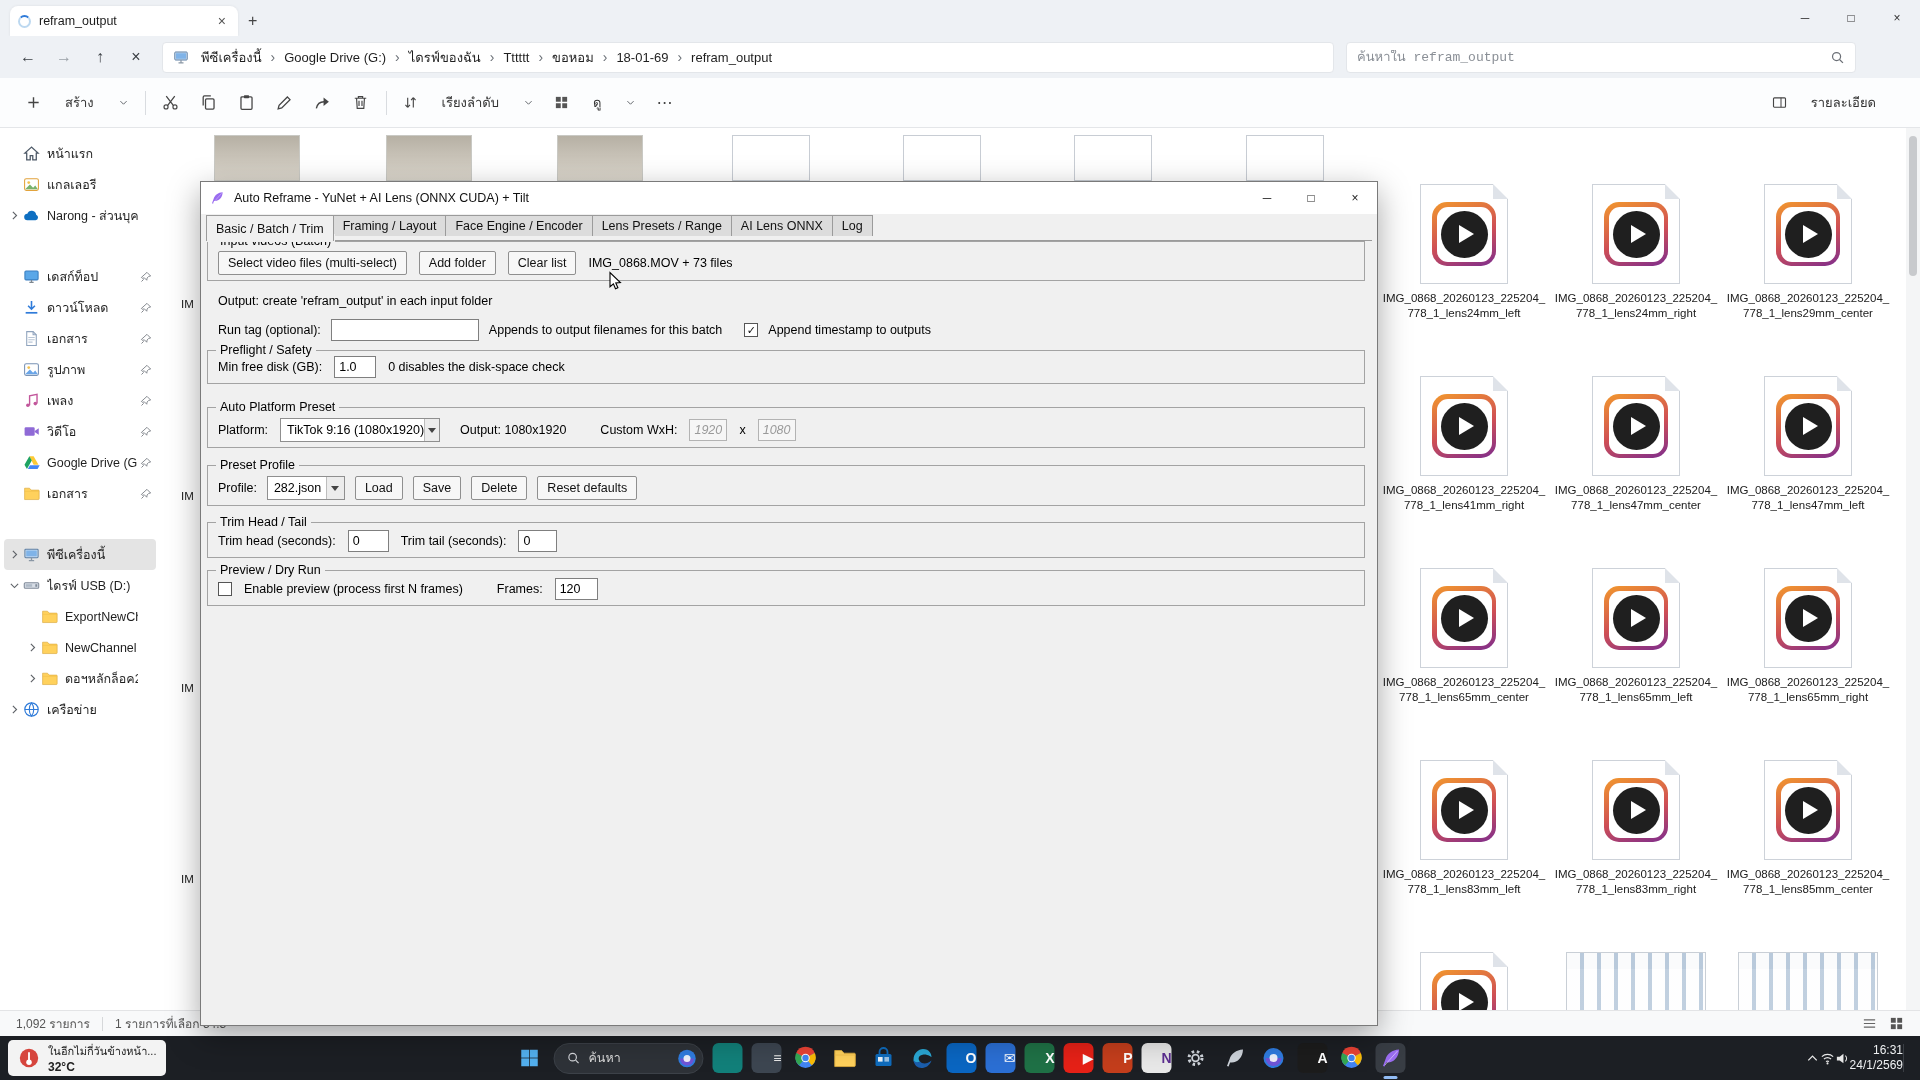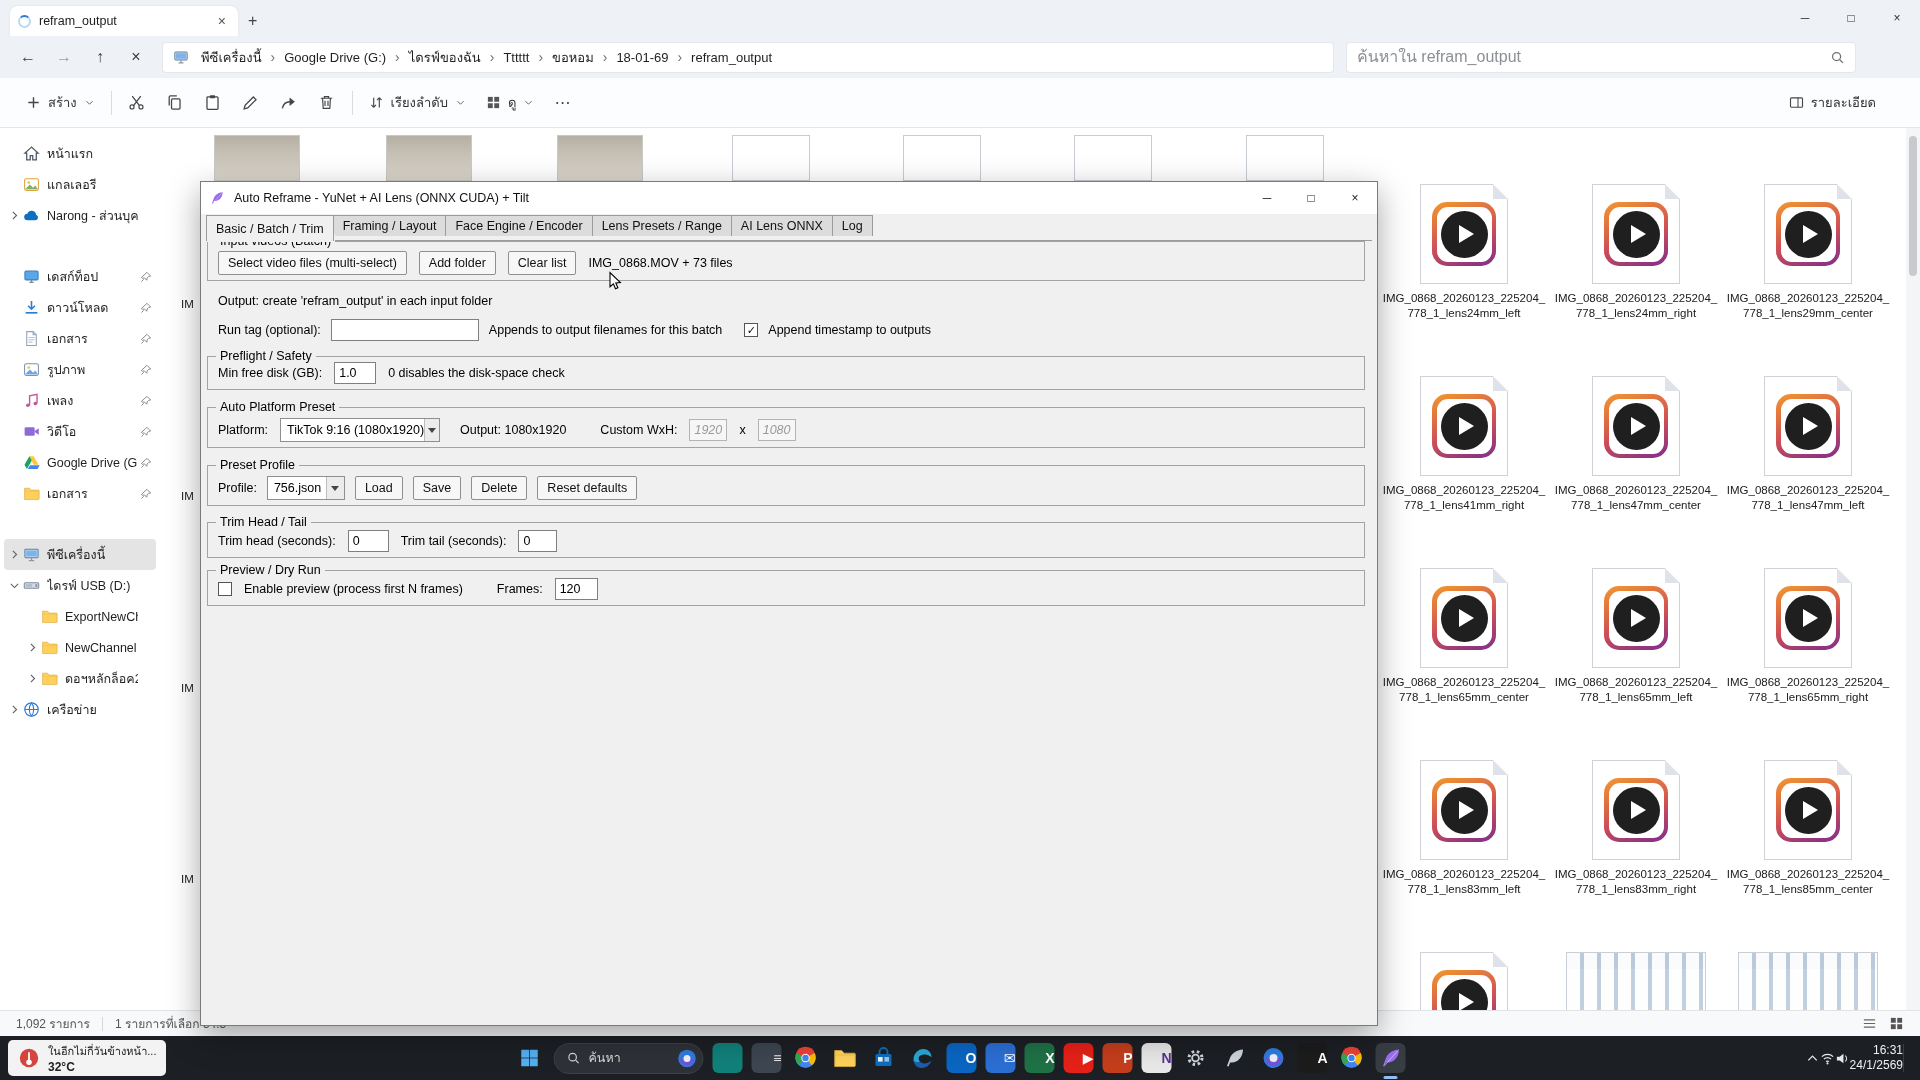--- a/index.html
+++ b/index.html
@@ -21,26 +21,26 @@
 .addr{position:absolute;left:0;top:36px;width:1920px;height:42px;background:#eef1f5;display:flex;align-items:center;padding:0 10px;}
 .nav-b{width:36px;height:34px;display:flex;align-items:center;justify-content:center;font-size:16px;color:#3a3f44;}
 .nav-b.dim{color:#9aa0a6;}
 .crumbbar{margin-left:8px;width:1172px;height:31px;background:#fff;border-radius:4px;display:flex;align-items:center;padding:0 10px;border:1px solid #e3e6ea;}
 .bc-icon{width:16px;height:16px;margin-right:8px;}
 .crumb{font-size:13px;color:#1f1f1f;padding:2px 4px;white-space:nowrap;}
 .sep{font-size:14px;color:#6b7077;padding:0 5px;}
 .crumbs{display:flex;align-items:center;}
 .crumbs > .sep:first-child{display:none;}
 .searchbox{margin-left:12px;width:510px;height:31px;background:#fff;border-radius:4px;border:1px solid #e3e6ea;display:flex;align-items:center;padding:0 10px;}
-.searchbox input{border:none;outline:none;flex:1;font-size:16px;color:#333;font-family:Liberation Sans, sans-serif;background:transparent;}
+.searchbox input{border:none;outline:none;flex:1;font-size:13px;color:#333;font-family:Liberation Mono, monospace;background:transparent;}
 .searchbox input::placeholder{color:#8a8f96;}
 .sm-ic{width:15px;height:15px;}
 
 .cmd{position:absolute;left:0;top:78px;width:1920px;height:50px;background:#fcfdfe;border-bottom:1px solid #e4e6e9;display:flex;align-items:center;padding:0 16px;}
-.cbtn{display:flex;align-items:center;gap:7px;padding:8px 10px;border-radius:4px;font-size:13px;color:#333;}
+.cbtn{display:flex;align-items:center;gap:24px;padding:8px 10px;border-radius:4px;font-size:13px;color:#333;}
 .ibtn{width:38px;height:38px;display:flex;align-items:center;justify-content:center;border-radius:4px;}
 .ibtn span{width:17px;height:17px;}
 .cdiv{width:1px;height:24px;background:#d9dce0;margin:0 6px;}
 .chev-s{width:11px;height:11px;}
 .more-b{font-size:16px;color:#444;padding:0 10px;}
 .details-b{margin-left:auto;margin-right:18px;}
 
 .sidebar{position:absolute;left:0;top:128px;width:160px;bottom:70px;background:#fff;padding:10px 4px 0 4px;overflow:hidden;}
 .sitem{display:flex;align-items:center;height:31px;border-radius:4px;padding:0 4px;}
 .sitem.selected{background:#e4e4e4;}
@@ -84,21 +84,21 @@
 .legend{position:absolute;top:-8px;left:8px;background:#f0f0f0;padding:0 4px;font-size:12.5px;color:#000;}
 .grow{position:absolute;left:10px;bottom:5px;display:flex;align-items:center;gap:12px;white-space:nowrap;}
 .dl{font-size:12.5px;color:#000;white-space:nowrap;}
 .btn{display:inline-flex;align-items:center;justify-content:center;height:24px;padding:0 9px;background:#f7f7f7;border:1px solid #8f8f8f;border-radius:2px;font-size:12.5px;color:#111;white-space:nowrap;}
 .field{height:22px;border:1px solid #7f7f7f;background:#fff;font-size:12.5px;color:#000;padding:0 4px;font-family:inherit;outline:none;}
 .field.ghost{color:#9a9a9a;background:#f6f6f6;border-color:#b3b3b3;font-style:italic;}
 .combo{display:inline-flex;align-items:center;height:24px;border:1px solid #8f8f8f;background:#fff;padding-left:6px;font-size:12.5px;color:#000;}
 .combo .arr{width:18px;height:22px;margin-left:auto;background:#ececec;border-left:1px solid #bdbdbd;display:flex;align-items:center;justify-content:center;}
 .combo .arr i{width:0;height:0;border-left:4px solid transparent;border-right:4px solid transparent;border-top:5px solid #444;}
 .cb{width:14px;height:14px;border:1px solid #555;background:#fff;display:inline-flex;align-items:center;justify-content:center;font-size:11px;color:#111;flex:0 0 14px;}
-#g1{top:59px;height:40px;} #g2{top:174px;height:34px;} #g3{top:225px;height:41px;}
+#g1{top:59px;height:40px;} #g2{top:168px;height:34px;} #g3{top:225px;height:41px;}
 #g4{top:283px;height:41px;} #g5{top:340px;height:36px;} #g6{top:388px;height:36px;}
 .free{position:absolute;left:17px;font-size:12.5px;color:#000;white-space:nowrap;}
 .freerow{position:absolute;left:17px;display:flex;align-items:center;gap:10px;white-space:nowrap;}
 
 .status{position:absolute;left:0;top:1010px;width:1920px;height:26px;background:#f8f9fa;border-top:1px solid #e3e4e6;display:flex;align-items:center;padding:0 16px;font-size:12px;color:#555;}
 .st-div{width:1px;height:14px;background:#d6d8da;margin:0 12px;}
 .st-icons{margin-left:auto;display:flex;gap:12px;}
 .st-icons span{width:15px;height:15px;}
 
 .taskbar{position:absolute;left:0;top:1036px;width:1920px;height:44px;background:#1c1f24;display:flex;align-items:center;}
@@ -903,21 +903,21 @@
         <span class="dl">x</span>
         <input class="field ghost" style="width: 38px;" readonly="" value="1080">
       </div>
     </div>
 
     <div class="grp" id="g4">
       <span class="legend">Preset Profile</span>
       <div class="grow" style="gap:10px">
         <span class="dl">Profile:</span>
         <span class="combo" style="width:78px">
-          <span>756.json</span>
+          <span>282.json</span>
           <span class="arr">
               <i></i>
             </span>
         </span>
         <span class="btn">Load</span>
         <span class="btn">Save</span>
         <span class="btn">Delete</span>
         <span class="btn">Reset defaults</span>
       </div>
     </div>

